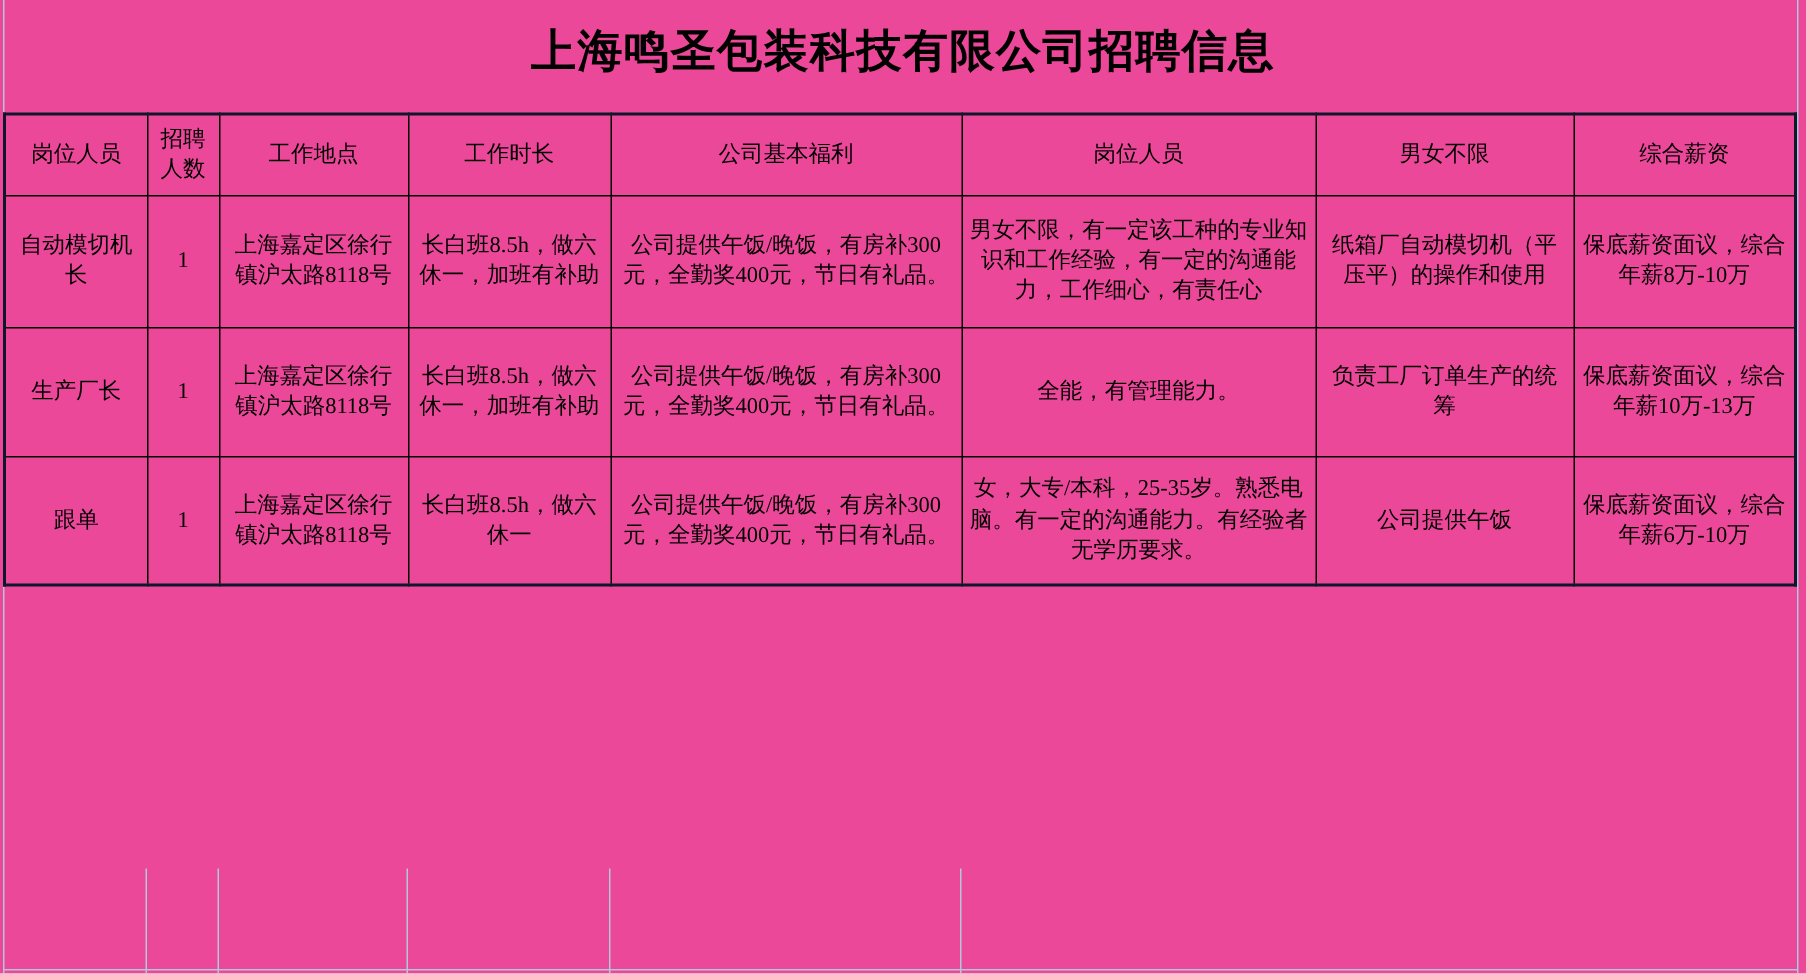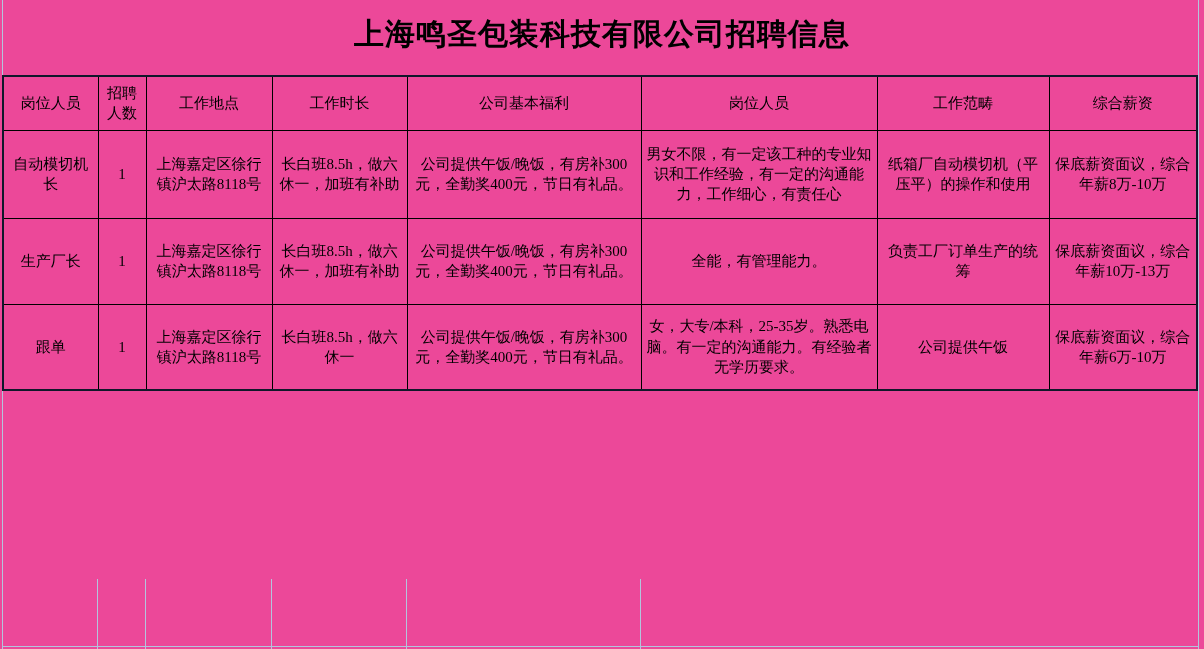--- a/index.html
+++ b/index.html
@@ -83,21 +83,21 @@
         <col style="width:148px">
     </colgroup>
     <thead>
       <tr class="hdr">
         <th>岗位人员</th>
         <th>招聘人数</th>
         <th>工作地点</th>
         <th>工作时长</th>
         <th>公司基本福利</th>
         <th>岗位人员</th>
-        <th>工作范畴</th>
+        <th>男女不限</th>
         <th>综合薪资</th>
       </tr>
     </thead>
     <tbody>
       <tr class="r0">
         <td>自动模切机长</td>
         <td>1</td>
         <td>上海嘉定区徐行镇沪太路8118号</td>
         <td>长白班8.5h，做六休一，加班有补助</td>
         <td>公司提供午饭/晚饭，有房补300元，全勤奖400元，节日有礼品。</td>

